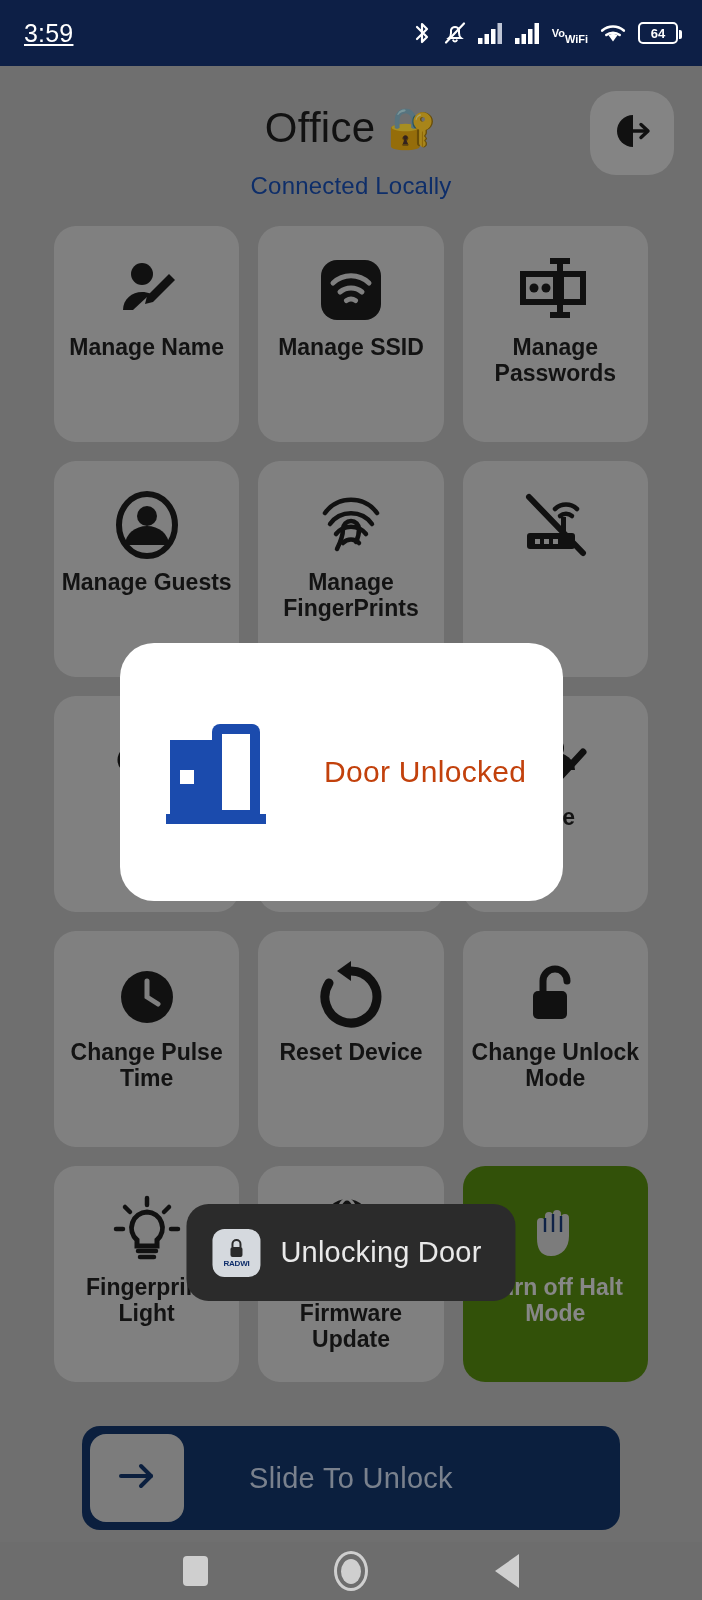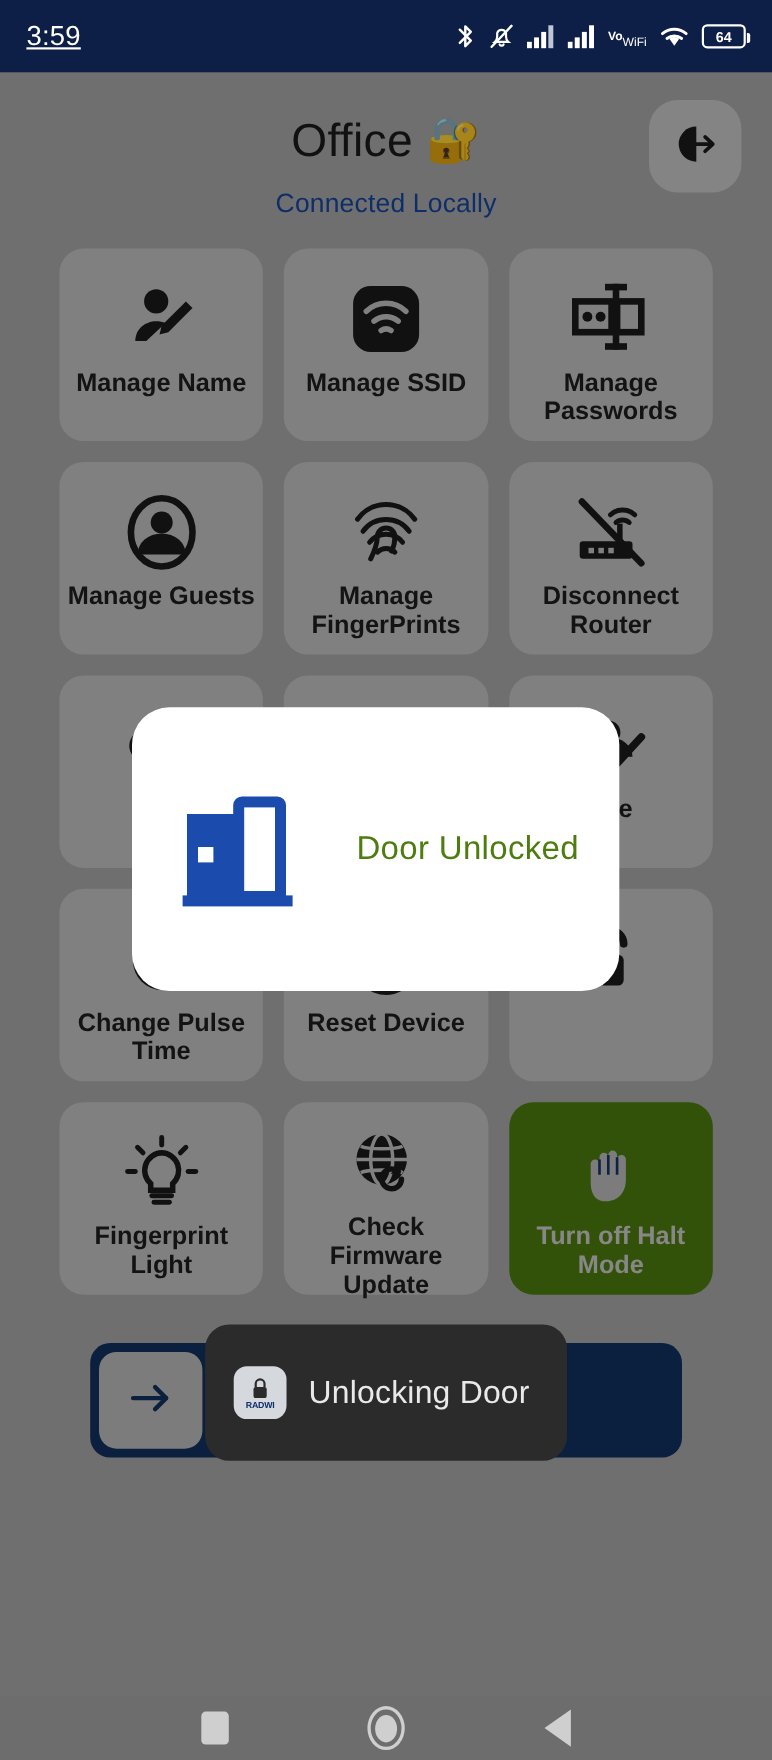--- a/index.html
+++ b/index.html
@@ -58,21 +58,21 @@
     background:#c9c9c9; border-radius:26px;
     display:flex; align-items:center; justify-content:center;
   }
 
   
   .grid{
     padding:0 54px; display:grid; grid-template-columns:repeat(3,1fr);
     gap:19px 19px;
   }
   .tile{
-    background:#c3c3c3; border-radius:22px; height:175px;
+    background:#c3c3c3; border-radius:22px; height:216px;
     display:flex; flex-direction:column; align-items:center;
     justify-content:flex-start; padding-top:22px; position:relative;
   }
   .tile.accent{ background:#4d7c0f; }
   .tile-icon{ height:84px; display:flex; align-items:center; justify-content:center; }
   .tile-icon svg{ display:block; }
   .tile-label{
     font-size:23px; line-height:1.14; color:#1d1d1d; text-align:center;
     font-weight:700; padding:0 6px; margin-top:2px;
   }
@@ -90,41 +90,41 @@
   .slider-thumb{
     position:absolute; left:8px; top:8px; width:94px; height:88px;
     background:#bdbdbd; border-radius:16px;
     display:flex; align-items:center; justify-content:center;
   }
 
   
   .toast{
     position:absolute; z-index:50; left:50%; transform:translateX(-50%);
     top:1204px; background:#2b2b2b; border-radius:22px;
-    height:124px; display:flex; align-items:center; gap:20px;
+    height:97px; display:flex; align-items:center; gap:20px;
     padding:0 34px 0 26px;
   }
   .toast-icon{
     width:48px; height:48px; border-radius:12px; background:#d5d9de;
     display:flex; flex-direction:column; align-items:center; justify-content:center;
     gap:1px;
   }
   .toast-icon .brand{
     font-size:8px; font-weight:700; color:#0f2e6b; letter-spacing:-.2px;
     line-height:1;
   }
   .toast-text{ font-size:29px; color:#e9e9e9; letter-spacing:.2px; }
 
   
   .dialog{
     position:absolute; z-index:60; left:120px; top:643px;
     width:443px; height:258px; background:#ffffff; border-radius:34px;
     display:flex; align-items:center; padding-left:42px; gap:52px;
   }
-  .dialog-text{ font-size:30px; color:#4d7c0f; letter-spacing:.3px; }
+  .dialog-text{ font-size:30px; color:#c2410c; letter-spacing:.3px; }
 
   
   .navbar{
     position:absolute; bottom:0; left:0; width:702px; height:58px;
     background:#6d6d6d; z-index:70;
     display:flex; align-items:center; justify-content:space-around;
     padding:0 120px;
   }
   .nav-recents{ width:25px; height:30px; background:#cfcfcf; border-radius:4px; }
   .nav-home{
@@ -168,21 +168,21 @@
       <span>
         <svg width="26" height="22" viewBox="0 0 26 22">
           <rect x="0" y="16" width="4.5" height="6" fill="#fff"></rect>
           <rect x="6.5" y="12" width="4.5" height="10" fill="#fff"></rect>
           <rect x="13" y="7" width="4.5" height="15" fill="#fff"></rect>
           <rect x="19.5" y="1" width="4.5" height="21" fill="#fff"></rect>
         </svg>
       </span>
       <span style="display:flex;flex-direction:row;align-items:center;line-height:1;">
         <span style="font-size:11px;font-weight:700;">Vo</span>
-        <span style="font-size:11px;font-weight:400;margin-top:12px;">WiFi</span>
+        <span style="font-size:11px;font-weight:700;margin-top:12px;">WiFi</span>
       </span>
       <span>
         <svg width="28" height="22" viewBox="0 0 28 22">
           <path d="M14 19.5l-4.5-6.2a7.6 7.6 0 0 1 9 0z" fill="#fff"></path>
           <path d="M3.2 8.6a16.5 16.5 0 0 1 21.6 0" fill="none" stroke="#fff" stroke-width="2.6" stroke-linecap="round"></path>
           <path d="M7.3 13a11 11 0 0 1 13.4 0" fill="none" stroke="#fff" stroke-width="2.6" stroke-linecap="round"></path>
         </svg>
       </span>
       <span class="batt">
         <span>64</span>
@@ -281,21 +281,20 @@
             <rect x="10" y="46" width="48" height="16" rx="3" fill="#1b1b1b"></rect>
             <rect x="18" y="52" width="5" height="5" fill="#c3c3c3"></rect>
             <rect x="27" y="52" width="5" height="5" fill="#c3c3c3"></rect>
             <rect x="36" y="52" width="5" height="5" fill="#c3c3c3"></rect>
             <rect x="44" y="30" width="5" height="17" fill="#1b1b1b"></rect>
             <path d="M38 22a16 16 0 0 1 22 0" fill="none" stroke="#1b1b1b" stroke-width="4.5" stroke-linecap="round"></path>
             <path d="M43 29a9 9 0 0 1 12 0" fill="none" stroke="#1b1b1b" stroke-width="4.5" stroke-linecap="round"></path>
             <line x1="12" y1="10" x2="66" y2="66" stroke="#1b1b1b" stroke-width="6" stroke-linecap="round"></line>
           </svg>
         </span>
-        <span class="tile-label">Disconnect Router</span>
       </div>
 
       <div class="tile">
         <span class="tile-icon">
           <svg width="76" height="76" viewBox="0 0 76 76">
             <path d="M22 52a14 14 0 0 1 1-28 19 19 0 0 1 35 6 12 12 0 0 1-2 22z" fill="#1b1b1b"></path>
           </svg>
         </span>
         <span class="tile-label">Disa</span>
       </div>
@@ -336,20 +335,21 @@
         <span class="tile-label">Reset Device</span>
       </div>
 
       <div class="tile">
         <span class="tile-icon">
           <svg width="76" height="76" viewBox="0 0 76 76">
             <path d="M26 34V24a12 12 0 0 1 24 0" fill="none" stroke="#1b1b1b" stroke-width="7" stroke-linecap="round"></path>
             <rect x="16" y="34" width="34" height="28" rx="5" fill="#1b1b1b"></rect>
           </svg>
         </span>
+        <span class="tile-label">Change Unlock Mode</span>
       </div>
 
       <div class="tile">
         <span class="tile-icon">
           <svg width="76" height="76" viewBox="0 0 76 76">
             <path d="M38 20a16 16 0 0 1 10 28v6H28v-6a16 16 0 0 1 10-28z" fill="none" stroke="#1b1b1b" stroke-width="5"></path>
             <line x1="29" y1="59" x2="47" y2="59" stroke="#1b1b1b" stroke-width="4.5" stroke-linecap="round"></line>
             <line x1="31" y1="65" x2="45" y2="65" stroke="#1b1b1b" stroke-width="4.5" stroke-linecap="round"></line>
             <g stroke="#1b1b1b" stroke-width="4.5" stroke-linecap="round">
               <line x1="38" y1="6" x2="38" y2="13"></line>

